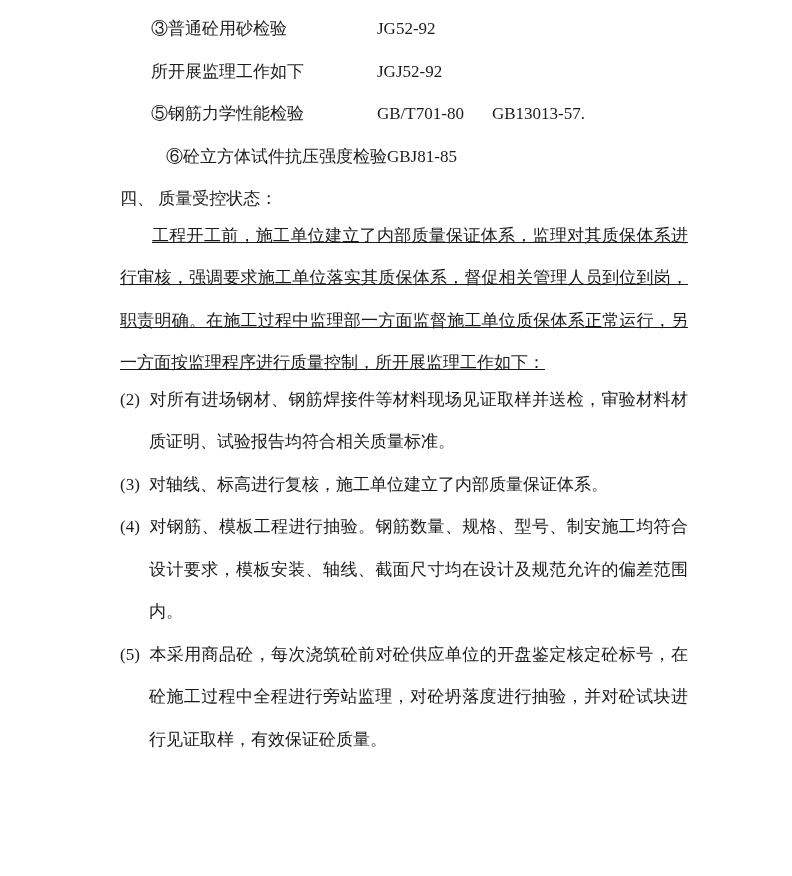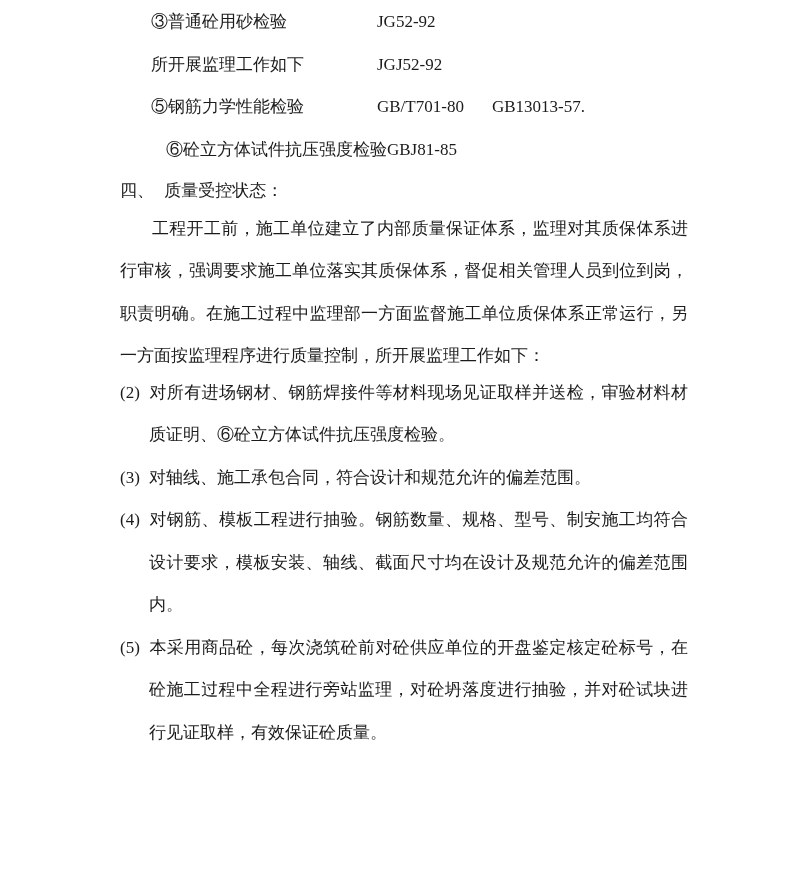--- a/index.html
+++ b/index.html
@@ -13,21 +13,21 @@
     overflow: hidden;
     font-family: "Liberation Serif", "DejaVu Serif", serif;
     font-size: 17px;
     line-height: 42.5px;
     color: #1b1b1b;
   }
   .page {
     box-sizing: border-box;
     width: 792px;
     height: 700px;
-    padding: 1px 104px 0 120px;
+    padding: 8px 104px 0 120px;
     background: #ffffff;
   }
   
   .std-row {
     padding-left: 31px;
     white-space: nowrap;
   }
   .std-row.row-last {
     padding-left: 43px;
   }
@@ -46,27 +46,27 @@
     width: 115px;
   }
   
   .clause5 {
     margin-top: 2px;
     white-space: nowrap;
   }
   
   .heading4 {
     white-space: nowrap;
-    font-family: Liberation Mono, monospace;
   }
   
   .para {
     margin-top: -6px;
     text-align: justify;
     text-indent: 32px;
+    text-decoration: underline;
   }
   
   .num-list {
     margin-top: -6px;
   }
   .num-li {
     padding-left: 29px;
     text-align: justify;
   }
   .num-li .li-num {
@@ -99,25 +99,25 @@
 
 
   <div class="heading4">四、 质量受控状态：</div>
 
   <div class="para">工程开工前，施工单位建立了内部质量保证体系，监理对其质保体系进行审核，强调要求施工单位落实其质保体系，督促相关管理人员到位到岗，职责明确。在施工过程中监理部一方面监督施工单位质保体系正常运行，另一方面按监理程序进行质量控制，所开展监理工作如下：</div>
 
   <div class="num-list">
 
 
     <div class="num-li">
-      <span class="li-num">(2)</span><span>对所有进场钢材、钢筋焊接件等材料现场见证取样并送检，审验材料材质证明、⑥砼立方体试件抗压强度检验。</span>
+      <span class="li-num">(2)</span><span>对所有进场钢材、钢筋焊接件等材料现场见证取样并送检，审验材料材质证明、试验报告均符合相关质量标准。</span>
     </div>
 
     <div class="num-li">
-      <span class="li-num">(3)</span><span>对轴线、施工承包合同，符合设计和规范允许的偏差范围。</span>
+      <span class="li-num">(3)</span><span>对轴线、标高进行复核，施工单位建立了内部质量保证体系。</span>
     </div>
 
     <div class="num-li">
       <span class="li-num">(4)</span><span>对钢筋、模板工程进行抽验。钢筋数量、规格、型号、制安施工均符合设计要求，模板安装、轴线、截面尺寸均在设计及规范允许的偏差范围内。</span>
     </div>
 
     <div class="num-li">
       <span class="li-num">(5)</span><span>本采用商品砼，每次浇筑砼前对砼供应单位的开盘鉴定核定砼标号，在砼施工过程中全程进行旁站监理，对砼坍落度进行抽验，并对砼试块进行见证取样，有效保证砼质量。</span>
     </div>
 

